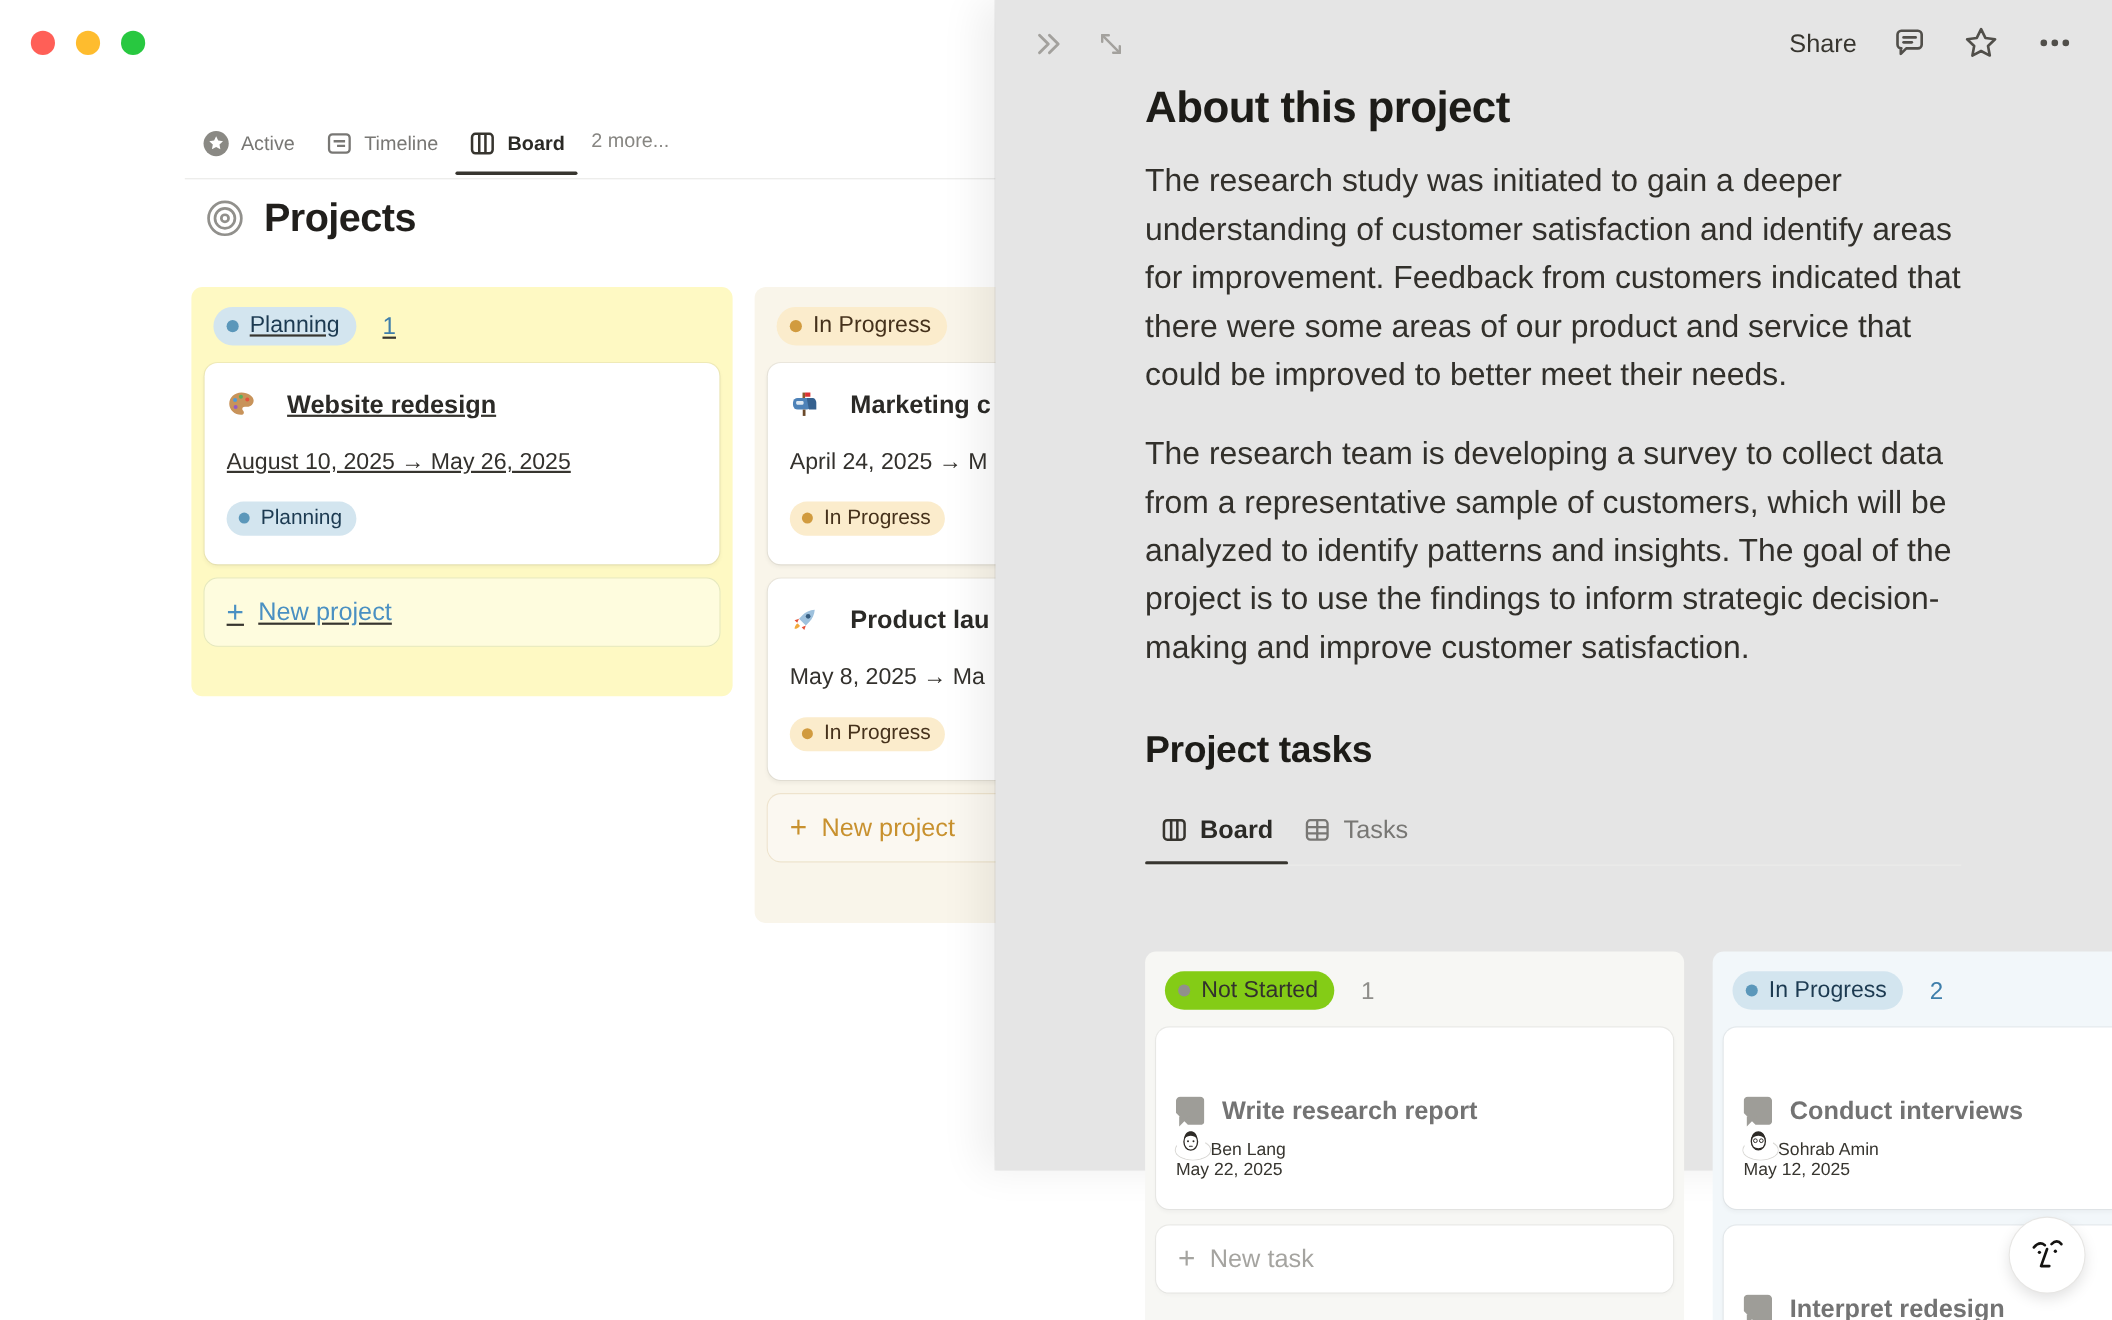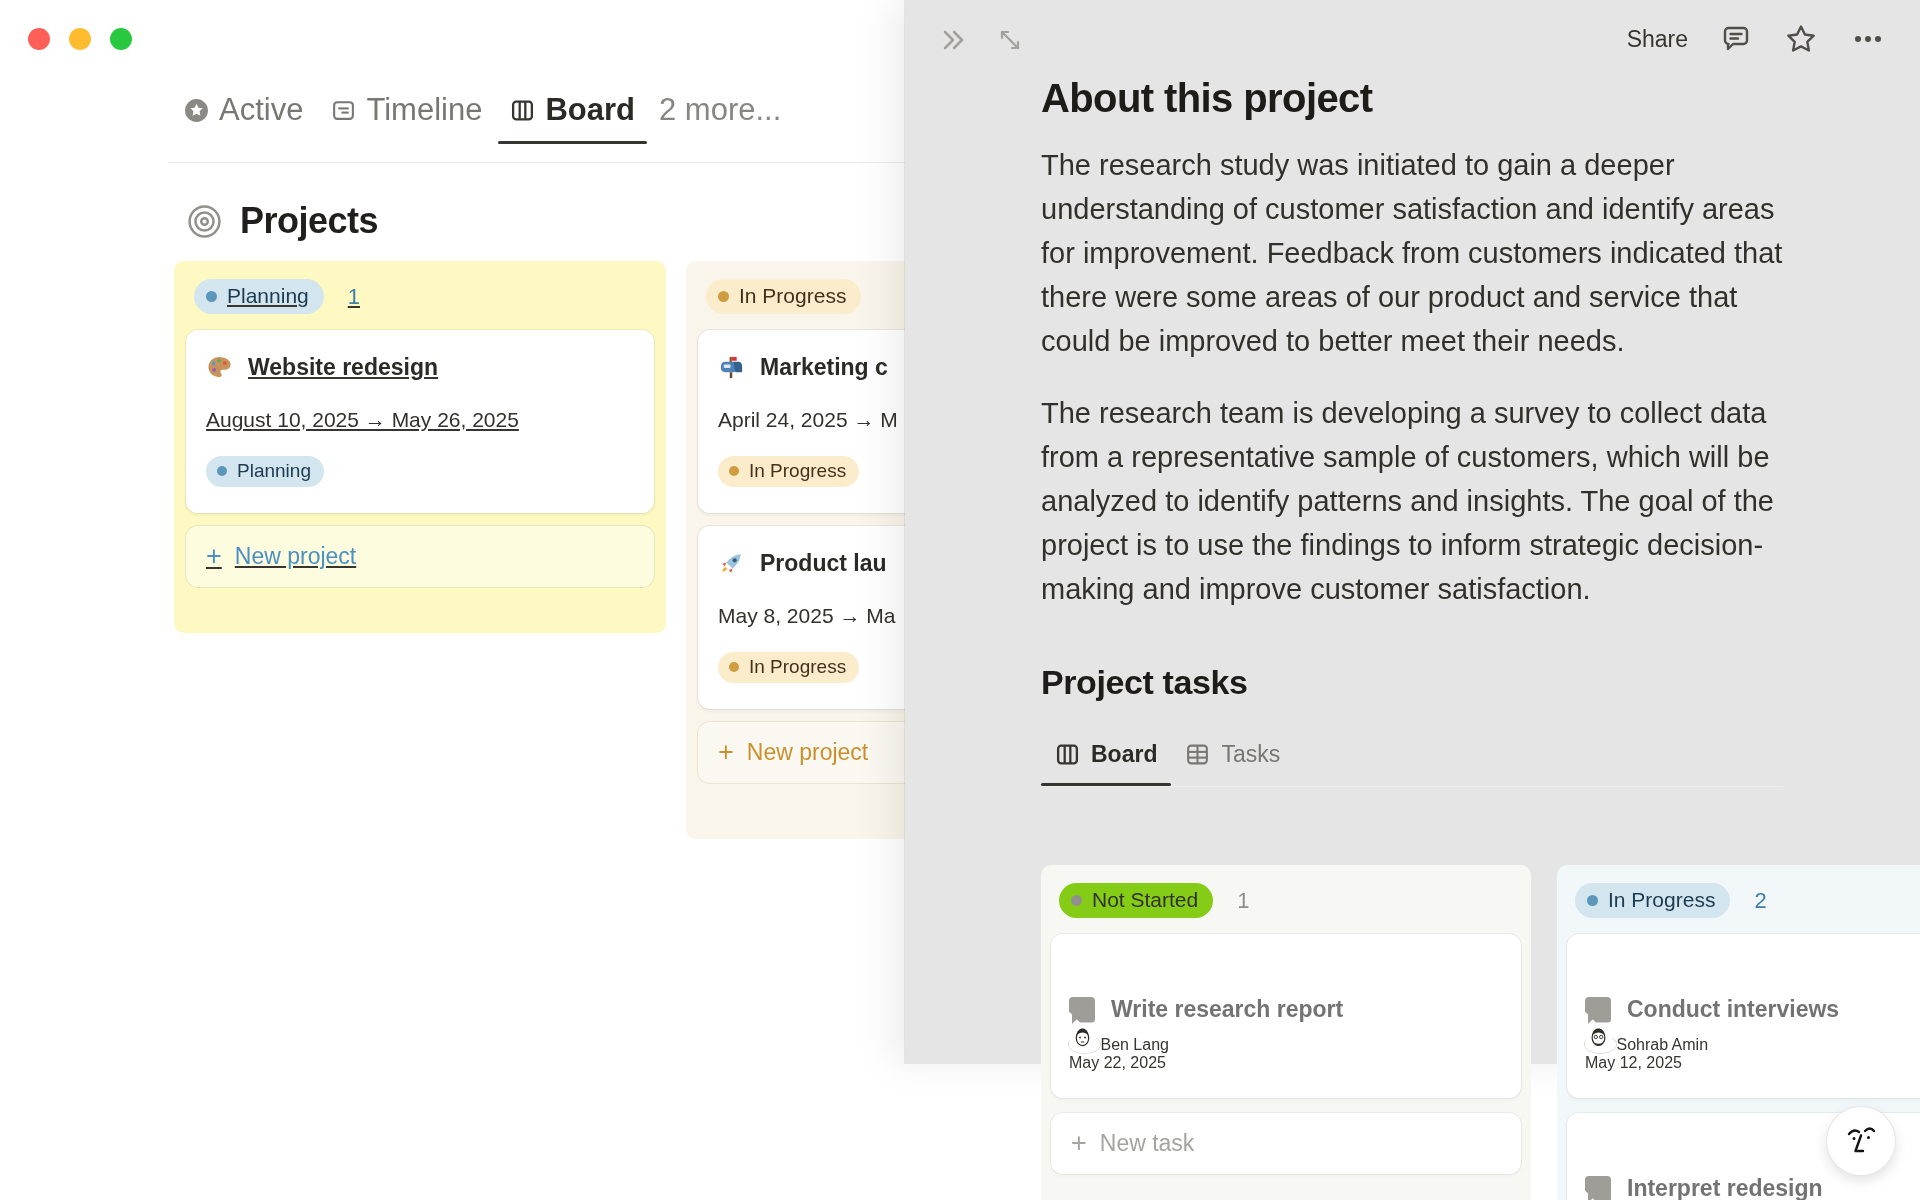--- a/index.html
+++ b/index.html
@@ -11,48 +11,48 @@
   }
 
   
   .traffic { position:absolute; top:28px; left:28px; display:flex; gap:19px; }
   .light { width:22px; height:22px; border-radius:50%; }
   .light.red    { background:#ff5f57; }
   .light.yellow { background:#febc2e; }
   .light.green  { background:#28c840; }
 
   
-  .view-tabs { position:absolute; top:84px; left:170px; display:flex; align-items:flex-end; font-size:31px; color:#787774; }
+  .view-tabs { position:absolute; top:110px; left:170px; display:flex; align-items:flex-start; font-size:18px; color:#787774; }
   .vtab { position:relative; display:flex; align-items:center; gap:10px; padding:8px 14px; cursor:pointer; }
   .vtab.active { color:#2b2a26; font-weight:700; }
   .vtab.active::after { content:""; position:absolute; left:2px; right:2px; bottom:-8px; height:3px; background:#37352f; border-radius:2px; }
   .more-views { padding:8px 10px; color:#878682; }
   .tabs-divider { position:absolute; top:162px; left:168px; width:737px; height:1px; background:#e9e9e7; }
 
   .icon { display:inline-flex; align-items:center; justify-content:center; flex:0 0 auto; }
 
   
-  .page-title { position:absolute; top:200px; left:186px; display:flex; align-items:center; gap:17px; }
+  .page-title { position:absolute; top:177px; left:186px; display:flex; align-items:center; gap:17px; }
   .page-title .txt { font-size:36px; font-weight:700; color:#211f1c; letter-spacing:-0.5px; }
 
   
   .board { position:absolute; display:flex; gap:20px; }
   .kcol { border-radius:10px; padding:14px 12px; }
   .kcol-head { display:flex; align-items:center; gap:24px; padding:4px 8px 0 8px; margin-bottom:16px; }
   .pill { display:inline-flex; align-items:center; gap:10px; border-radius:999px; padding:5px 15px 6px 12px; font-size:21px; font-weight:500; white-space:nowrap; }
   .dot { width:11px; height:11px; border-radius:50%; }
   .pill.blue  { background:#d3e5ef; color:#1c3a51; } .pill.blue  .dot { background:#5b97ba; }
   .pill.amber { background:#fbeccc; color:#45311b; } .pill.amber .dot { background:#d19b3f; }
   .pill.gray  { background:#84cc16; color:#32312d; } .pill.gray  .dot { background:#91908c; }
   .count { font-size:22px; }
   .count.blue { color:#3f7fab; } .count.gray { color:#8f8e8a; }
 
   .kcard { background:#fff; border-radius:12px; padding:24px 20px 26px 20px; margin-bottom:13px;
            box-shadow:0 0 0 1px rgba(15,15,15,.06), 0 2px 4px rgba(15,15,15,.05); cursor:pointer; }
-  .kcard .trow { display:flex; align-items:flex-start; gap:15px; font-size:23px; font-weight:600; color:#2b2a27; white-space:nowrap; overflow:hidden; }
+  .kcard .trow { display:flex; align-items:flex-start; gap:28px; font-size:23px; font-weight:600; color:#2b2a27; white-space:nowrap; overflow:hidden; }
   .kcard .dates { margin-top:27px; font-size:21px; color:#33312d; white-space:nowrap; overflow:hidden; }
   .kcard .pill { margin-top:24px; font-size:19px; padding:4px 13px 5px 11px; }
   .kcard .pill .dot { width:10px; height:10px; }
 
   .new-btn { display:flex; align-items:center; gap:13px; border-radius:12px; padding:17px 20px; font-size:23px; cursor:pointer; }
   .new-btn.blue  { color:#4a90c2; background:rgba(255,255,255,.45); box-shadow:0 0 0 1px rgba(90,140,175,.16); }
   .new-btn.amber { color:#c8912e; background:rgba(255,255,255,.35); box-shadow:0 0 0 1px rgba(190,150,80,.18); }
   .new-btn.ghost { color:#a5a4a0; background:#fff; box-shadow:0 0 0 1px rgba(15,15,15,.05), 0 2px 4px rgba(15,15,15,.03); }
   .plus { font-size:27px; line-height:1; font-weight:400; }
 

